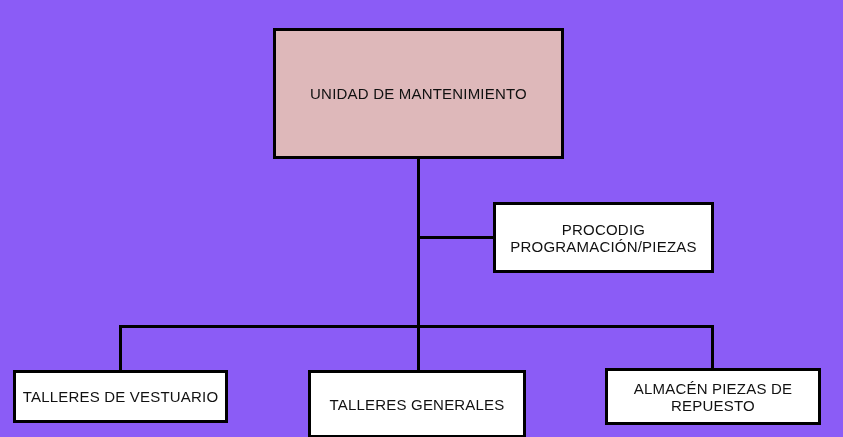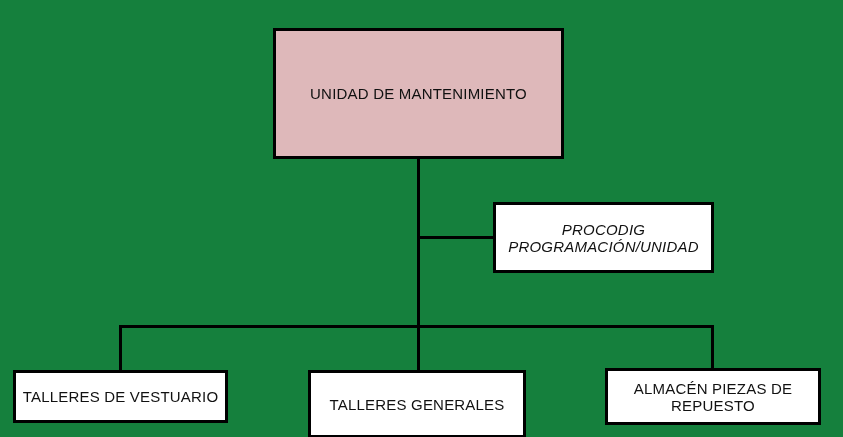--- a/index.html
+++ b/index.html
@@ -5,21 +5,21 @@
   html, body {
     margin: 0;
     padding: 0;
     background: #ffffff;
     font-family: "Liberation Sans", sans-serif;
   }
   .canvas {
     position: relative;
     width: 843px;
     height: 437px;
-    background: #15803d;
+    background: #8b5cf6;
     overflow: hidden;
     color: #111111;
   }
   .node {
     position: absolute;
     box-sizing: border-box;
     border: 3px solid #000000;
     background: #ffffff;
     display: flex;
     align-items: center;
@@ -32,21 +32,21 @@
   }
   .node-root {
     left: 273px; top: 28px;
     width: 291px; height: 131px;
     background: #deb8ba;
   }
   .node-procodig {
     left: 493px; top: 202px;
     width: 221px; height: 71px;
   }
-  .node-procodig .node-label span { display: block; font-style: italic; }
+  .node-procodig .node-label span { display: block; }
   .node-child1 {
     left: 13px; top: 370px;
     width: 215px; height: 53px; justify-content: center;
   }
   .node-child2 {
     left: 308px; top: 370px;
     width: 218px; height: 68px;
   }
   .node-child3 {
     left: 605px; top: 368px;
@@ -73,21 +73,21 @@
   <div class="line line-drop-left"></div>
   <div class="line line-drop-right"></div>
 
   <div class="node node-root">
     <span class="node-label">UNIDAD DE MANTENIMIENTO</span>
   </div>
 
   <div class="node node-procodig">
     <span class="node-label">
       <span>PROCODIG</span>
-      <span>PROGRAMACIÓN/UNIDAD</span>
+      <span>PROGRAMACIÓN/PIEZAS</span>
     </span>
   </div>
 
   <div class="node node-child1">
     <span class="node-label">TALLERES DE VESTUARIO</span>
   </div>
 
   <div class="node node-child2">
     <span class="node-label">TALLERES GENERALES</span>
   </div>

